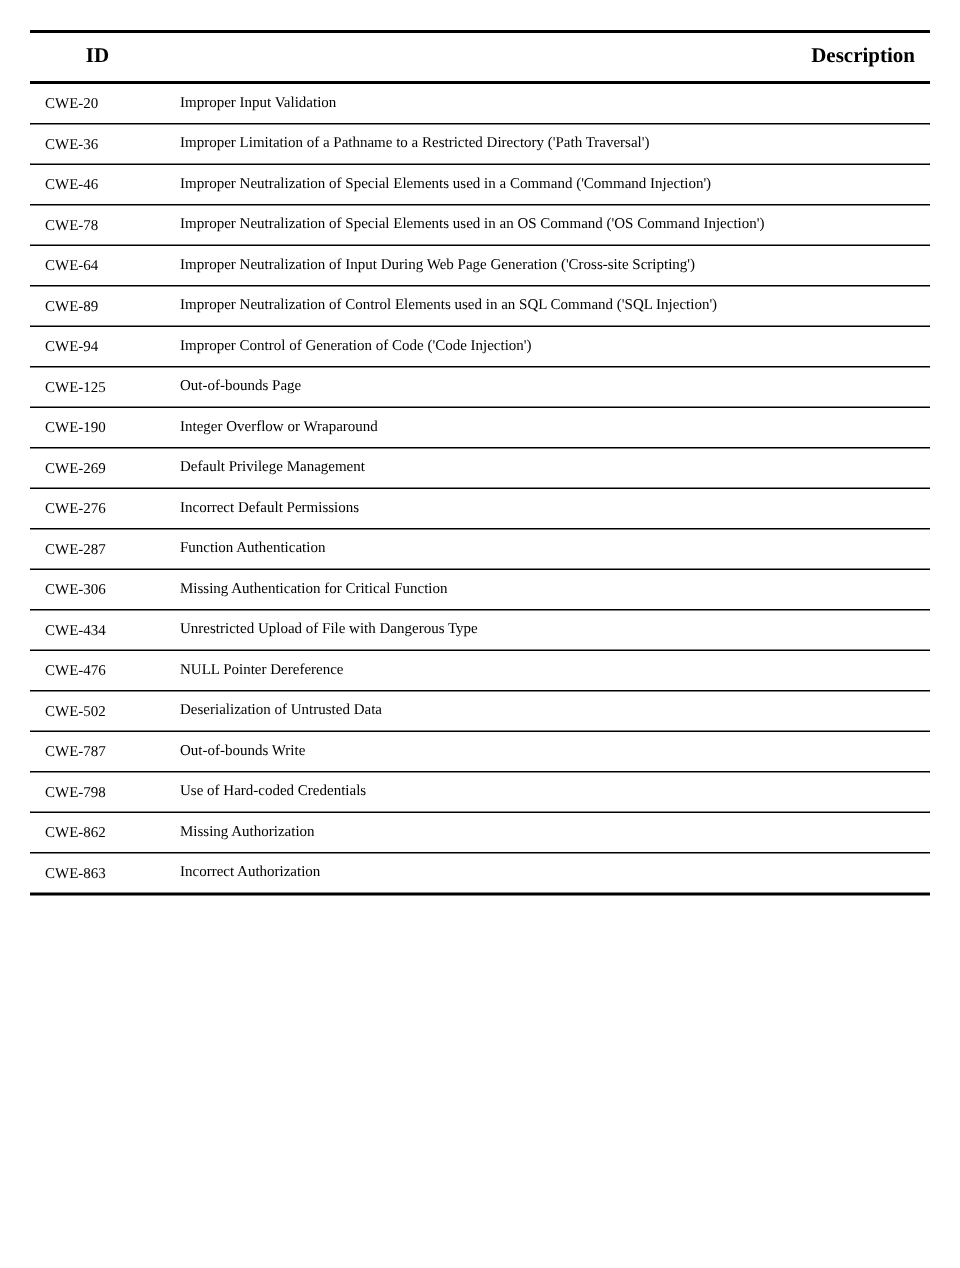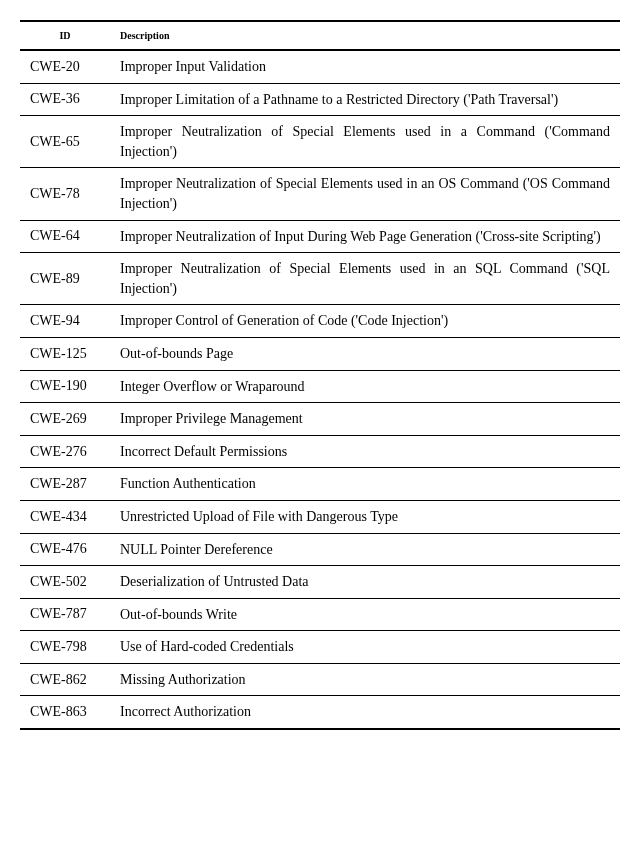--- a/index.html
+++ b/index.html
@@ -28,44 +28,44 @@
     }
 
     thead tr {
       border-bottom: 2px solid #000;
     }
 
     thead th {
       padding: 8px 10px;
       text-align: center;
       font-weight: bold;
-      font-size: 10px;
+      font-size: 14px;
     }
 
     thead th.id-col {
       width: 90px;
       text-align: center;
     }
 
     thead th.desc-col {
-      text-align: left;
+      text-align: right;
     }
 
     tbody tr {
       border-bottom: 1px solid #000;
     }
 
     tbody tr:last-child {
       border-bottom: none;
     }
 
     tbody td {
       padding: 6px 10px;
       vertical-align: top;
-      font-size: 14px;
+      font-size: 10px;
     }
 
     tbody td.id-cell {
       width: 90px;
       white-space: nowrap;
       vertical-align: middle;
     }
 
     tbody td.desc-cell {
       text-align: justify;
@@ -85,58 +85,62 @@
   <tbody id="table-body">
   <tr>
         <td class="id-cell">CWE-20</td>
         <td class="desc-cell">Improper Input Validation</td>
       </tr>
       <tr>
         <td class="id-cell">CWE-36</td>
         <td class="desc-cell">Improper Limitation of a Pathname to a Restricted Directory ('Path Traversal')</td>
       </tr>
       <tr>
-        <td class="id-cell">CWE-65</td>
+        <td class="id-cell">CWE-46</td>
         <td class="desc-cell">Improper Neutralization of Special Elements used in a Command ('Command Injection')</td>
       </tr>
       <tr>
         <td class="id-cell">CWE-78</td>
         <td class="desc-cell">Improper Neutralization of Special Elements used in an OS Command ('OS Command Injection')</td>
       </tr>
       <tr>
         <td class="id-cell">CWE-64</td>
         <td class="desc-cell">Improper Neutralization of Input During Web Page Generation ('Cross-site Scripting')</td>
       </tr>
       <tr>
         <td class="id-cell">CWE-89</td>
-        <td class="desc-cell">Improper Neutralization of Special Elements used in an SQL Command ('SQL Injection')</td>
+        <td class="desc-cell">Improper Neutralization of Control Elements used in an SQL Command ('SQL Injection')</td>
       </tr>
       <tr>
         <td class="id-cell">CWE-94</td>
         <td class="desc-cell">Improper Control of Generation of Code ('Code Injection')</td>
       </tr>
       <tr>
         <td class="id-cell">CWE-125</td>
         <td class="desc-cell">Out-of-bounds Page</td>
       </tr>
       <tr>
         <td class="id-cell">CWE-190</td>
         <td class="desc-cell">Integer Overflow or Wraparound</td>
       </tr>
       <tr>
         <td class="id-cell">CWE-269</td>
-        <td class="desc-cell">Improper Privilege Management</td>
+        <td class="desc-cell">Default Privilege Management</td>
       </tr>
       <tr>
         <td class="id-cell">CWE-276</td>
         <td class="desc-cell">Incorrect Default Permissions</td>
       </tr>
       <tr>
         <td class="id-cell">CWE-287</td>
         <td class="desc-cell">Function Authentication</td>
+      </tr>
+      <tr>
+        <td class="id-cell">CWE-306</td>
+        <td class="desc-cell">Missing Authentication for Critical Function</td>
       </tr>
       <tr>
         <td class="id-cell">CWE-434</td>
         <td class="desc-cell">Unrestricted Upload of File with Dangerous Type</td>
       </tr>
       <tr>
         <td class="id-cell">CWE-476</td>
         <td class="desc-cell">NULL Pointer Dereference</td>
       </tr>
       <tr>

